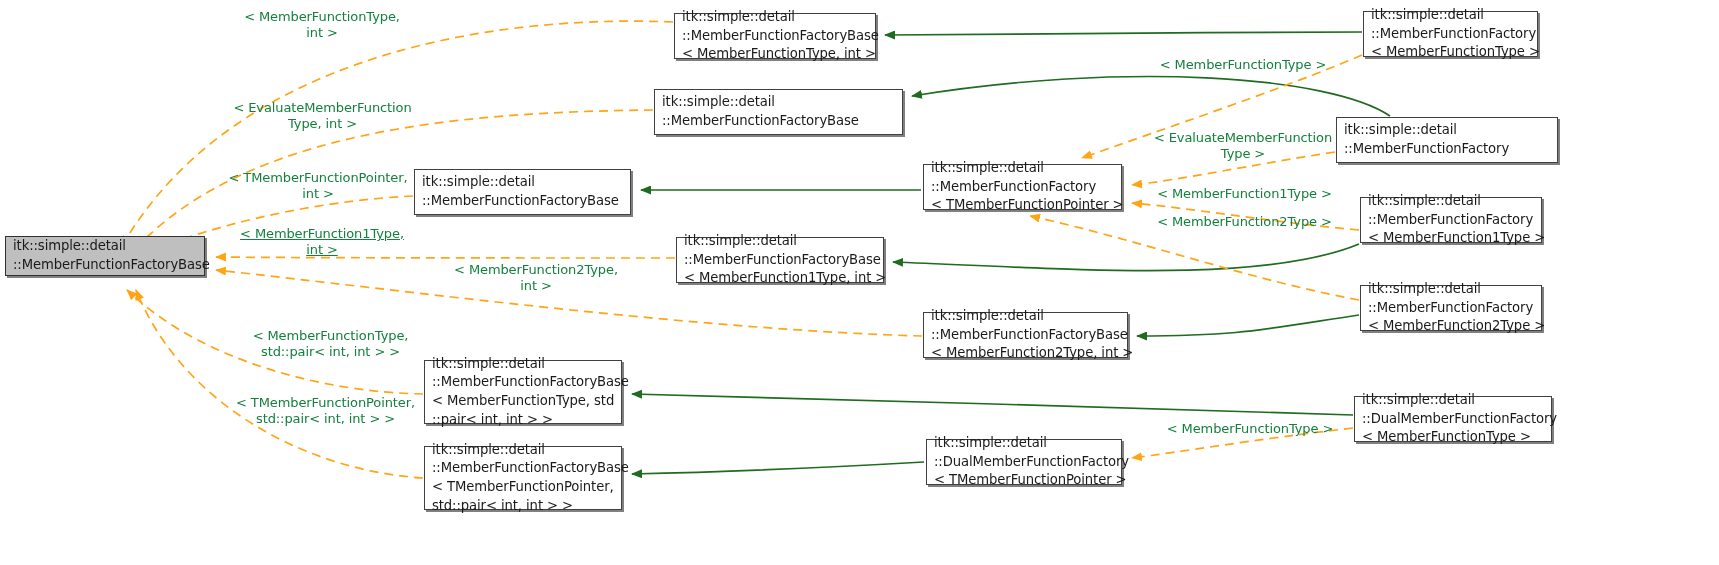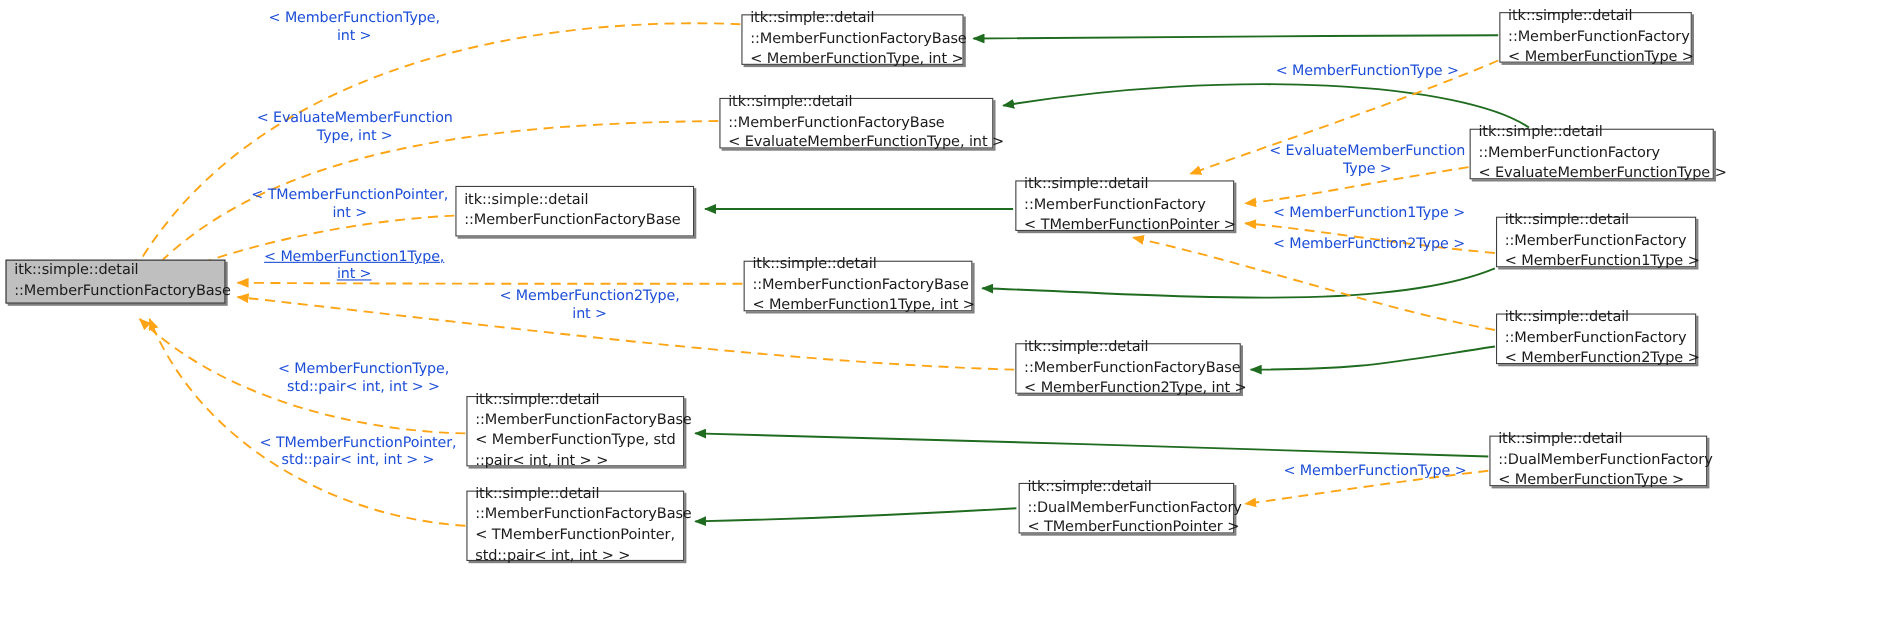--- a/index.html
+++ b/index.html
@@ -7,21 +7,21 @@
   #diagram{position:relative;width:1719px;height:565px;overflow:hidden;}
   #svg-layer{position:absolute;left:0;top:0;width:1719px;height:565px;}
   .node{position:absolute;box-sizing:border-box;border:1px solid #404040;
         background:#ffffff;display:flex;flex-direction:column;
         justify-content:center;font-size:13.2px;line-height:18.6px;color:#1a1a1a;
         letter-spacing:-0.1px;}
   .node.shadowed{box-shadow:2px 2px 0 0 #808080;}
   .node.root{background:#bfbfbf;border:1px solid #303030;}
   .node .ln{white-space:pre;padding:0 7px;}
   .node .ln.c{text-align:left;}
-  .edge-label{position:absolute;font-size:13px;line-height:16px;color:#1d4ed8;
+  .edge-label{position:absolute;font-size:13px;line-height:16px;color:#15803d;
        text-align:center;white-space:pre;letter-spacing:-0.1px;}
 </style>
 </head>
 <body>
 
 <div id="diagram">
 
   <svg id="svg-layer" viewBox="0 0 1719 565" xmlns="http://www.w3.org/2000/svg">
     <defs>
       <marker id="arrow-green" markerWidth="11" markerHeight="9" refX="10" refY="4.5" orient="auto" markerUnits="userSpaceOnUse">
@@ -62,21 +62,20 @@
         <div class="ln">::MemberFunctionFactoryBase</div>
       </div>
       <div class="node shadowed" style="left: 674px; top: 13px; width: 202px; height: 46px;">
         <div class="ln">itk::simple::detail</div>
         <div class="ln">::MemberFunctionFactoryBase</div>
         <div class="ln">&lt; MemberFunctionType, int &gt;</div>
       </div>
       <div class="node shadowed" style="left: 654px; top: 89px; width: 249px; height: 46px;">
         <div class="ln">itk::simple::detail</div>
         <div class="ln">::MemberFunctionFactoryBase</div>
-        <div class="ln">&lt; EvaluateMemberFunctionType, int &gt;</div>
       </div>
       <div class="node shadowed" style="left: 414px; top: 169px; width: 217px; height: 46px;">
         <div class="ln">itk::simple::detail</div>
         <div class="ln">::MemberFunctionFactoryBase</div>
       </div>
       <div class="node shadowed" style="left: 676px; top: 237px; width: 208px; height: 46px;">
         <div class="ln">itk::simple::detail</div>
         <div class="ln">::MemberFunctionFactoryBase</div>
         <div class="ln">&lt; MemberFunction1Type, int &gt;</div>
       </div>
@@ -108,21 +107,20 @@
         <div class="ln">&lt; TMemberFunctionPointer &gt;</div>
       </div>
       <div class="node shadowed" style="left: 1363px; top: 11px; width: 175px; height: 46px;">
         <div class="ln">itk::simple::detail</div>
         <div class="ln">::MemberFunctionFactory</div>
         <div class="ln">&lt; MemberFunctionType &gt;</div>
       </div>
       <div class="node shadowed" style="left: 1336px; top: 117px; width: 222px; height: 46px;">
         <div class="ln">itk::simple::detail</div>
         <div class="ln">::MemberFunctionFactory</div>
-        <div class="ln">&lt; EvaluateMemberFunctionType &gt;</div>
       </div>
       <div class="node shadowed" style="left: 1360px; top: 197px; width: 182px; height: 46px;">
         <div class="ln">itk::simple::detail</div>
         <div class="ln">::MemberFunctionFactory</div>
         <div class="ln">&lt; MemberFunction1Type &gt;</div>
       </div>
       <div class="node shadowed" style="left: 1360px; top: 285px; width: 182px; height: 46px;">
         <div class="ln">itk::simple::detail</div>
         <div class="ln">::MemberFunctionFactory</div>
         <div class="ln">&lt; MemberFunction2Type &gt;</div>

